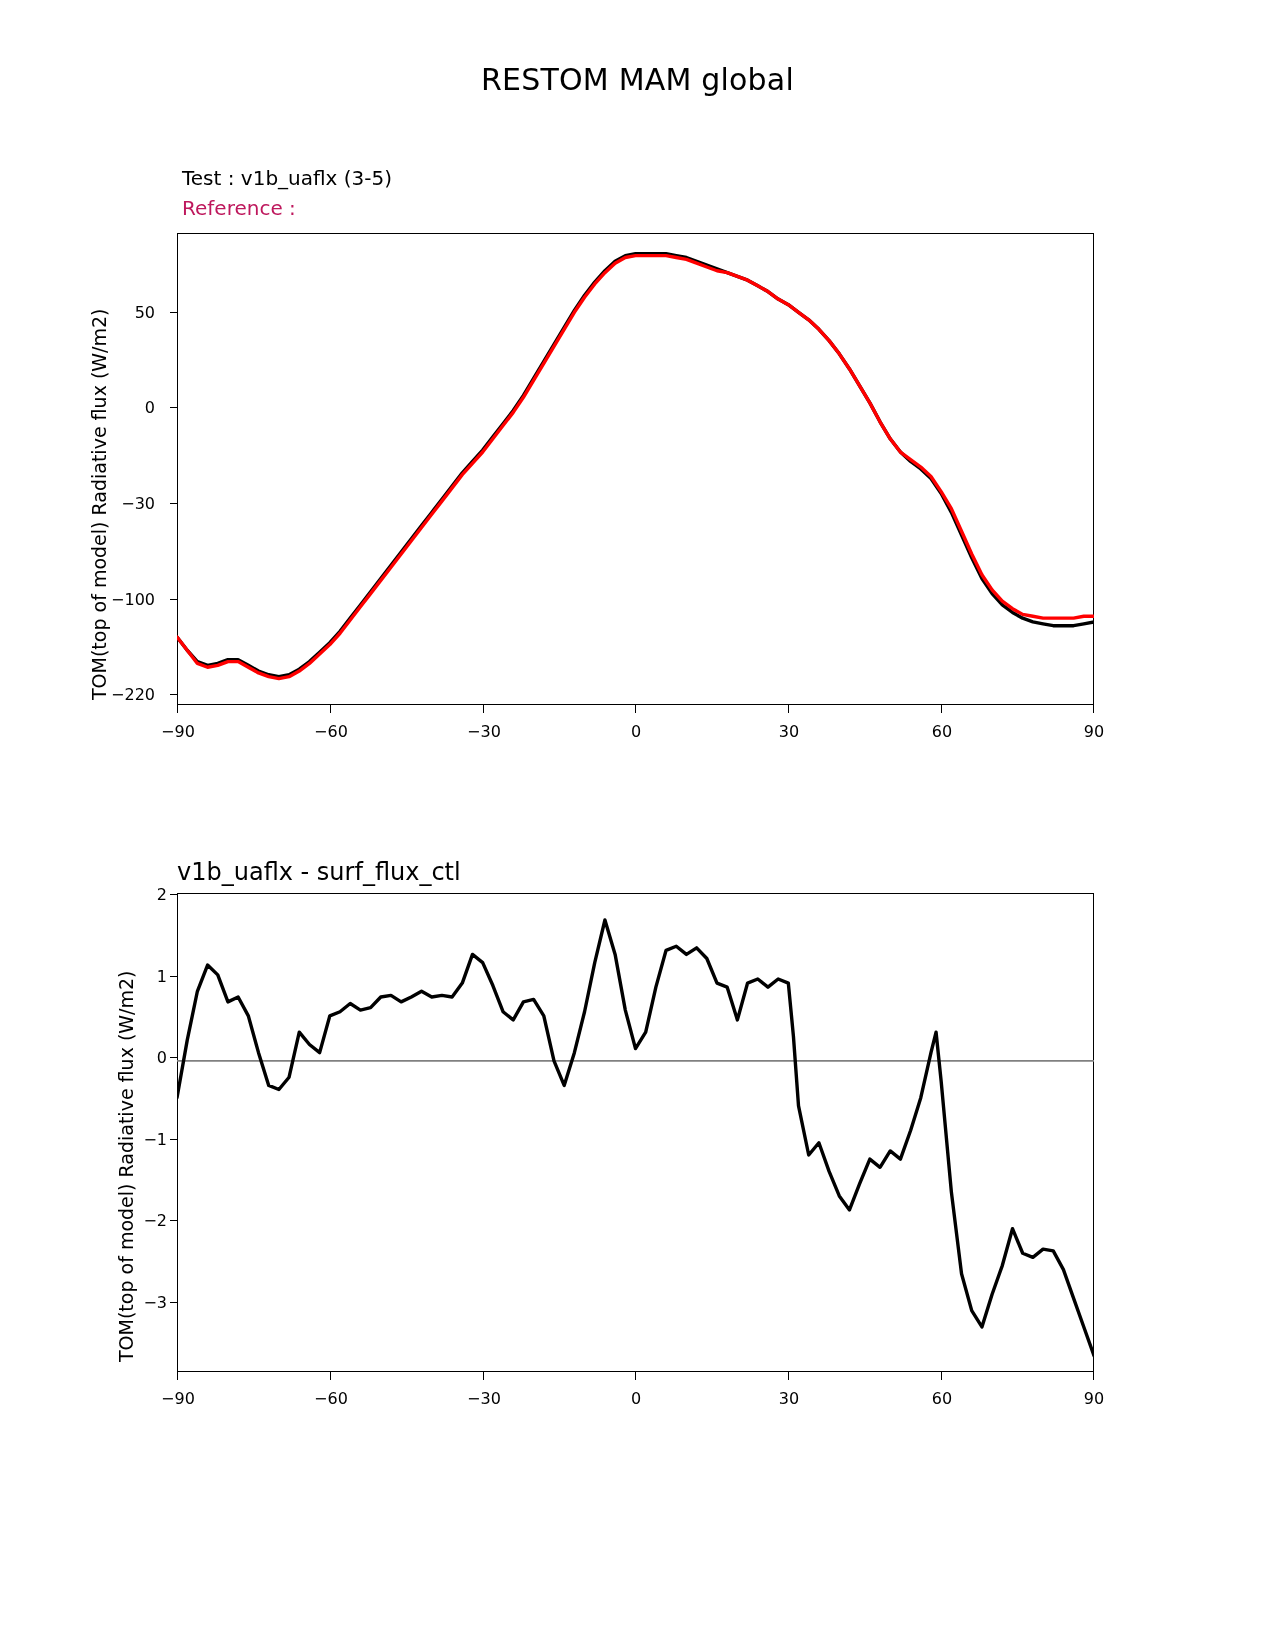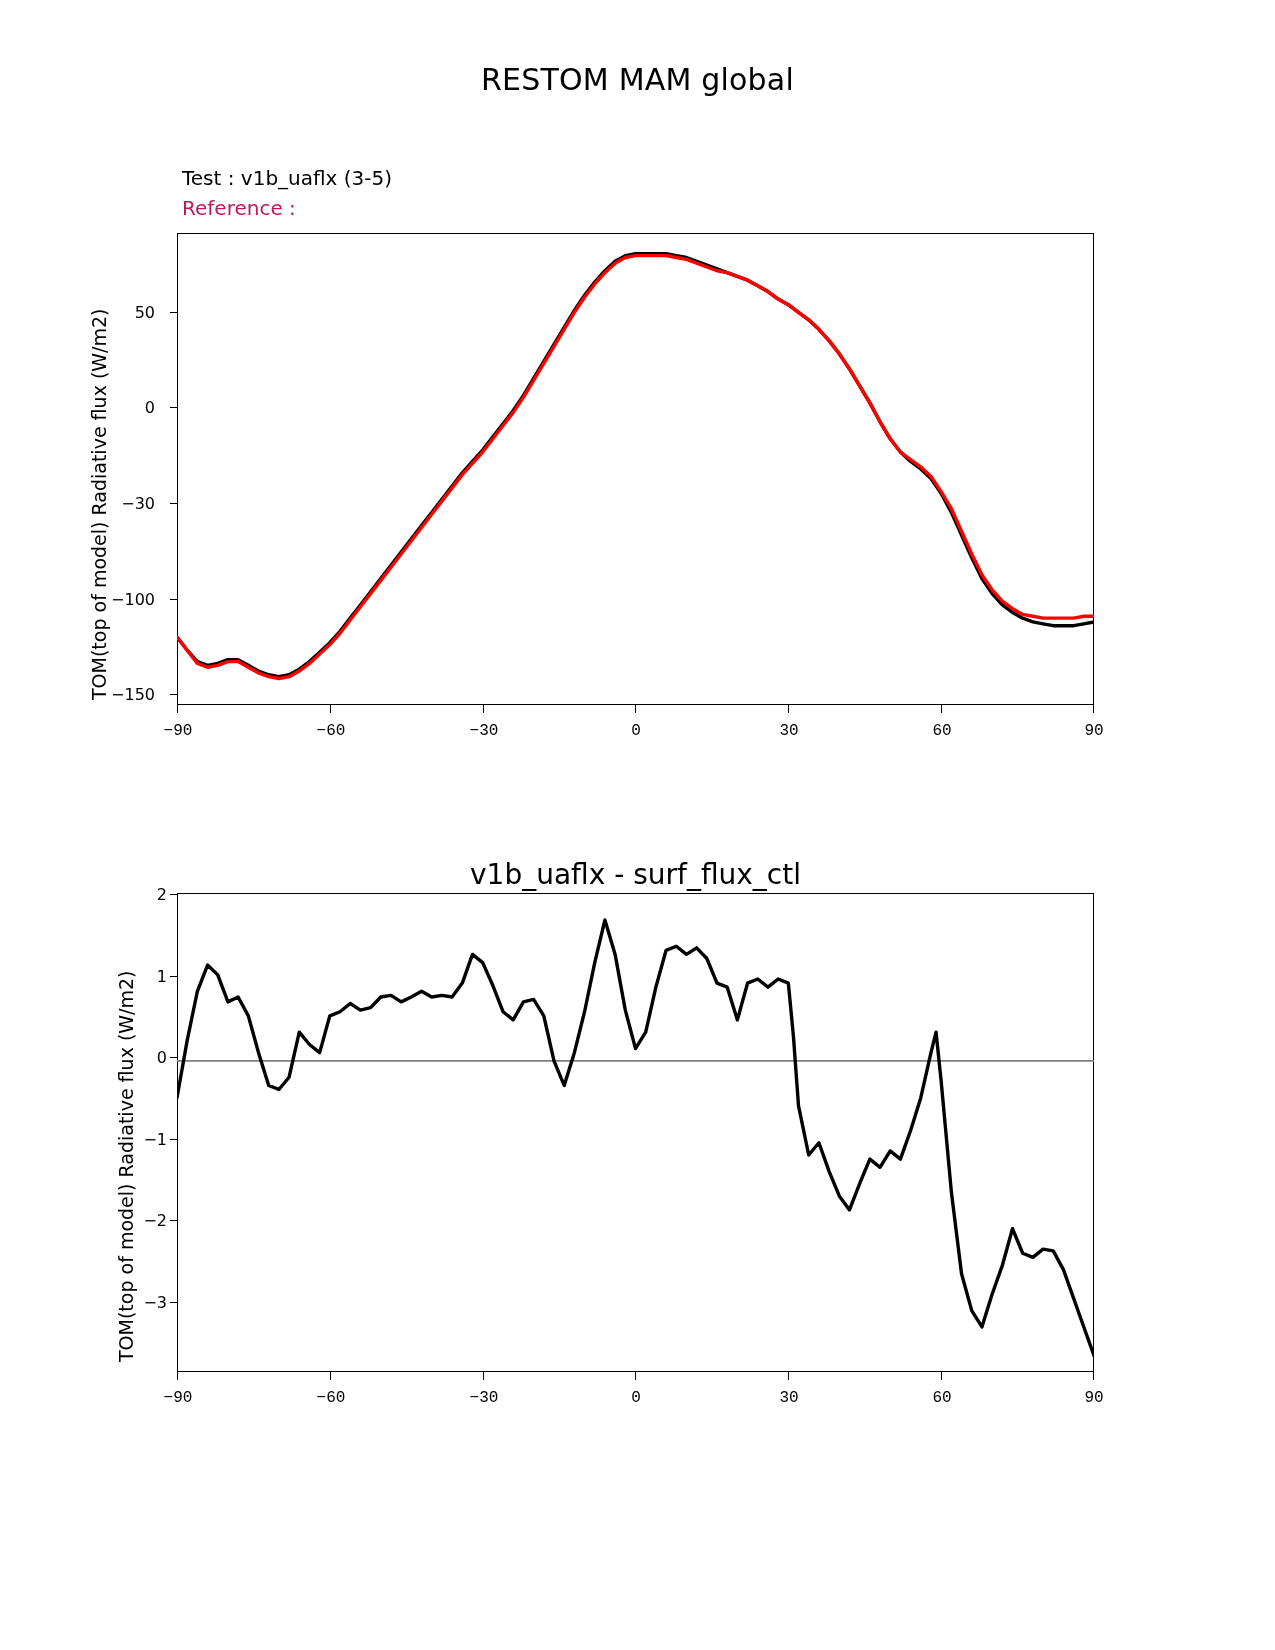--- a/index.html
+++ b/index.html
@@ -72,33 +72,32 @@
     font-size: 16px;
     white-space: nowrap;
   }
   .ytick {
     text-align: right;
     transform: translateY(-50%);
   }
   .xtick {
     text-align: center;
     transform: translateX(-50%);
-    font-family: Liberation Mono, monospace;
   }
   .ylabel {
     position: absolute;
     font-size: 19px;
     white-space: nowrap;
     transform-origin: 0 0;
     transform: rotate(-90deg);
   }
   .subtitle {
     position: absolute;
-    font-size: 28px;
-    text-align: center;
+    font-size: 24px;
+    text-align: left;
     white-space: nowrap;
   }
 
   
   .tickmark {
     position: absolute;
     background: #000000;
   }
 
   
@@ -123,21 +122,21 @@
       <div class="legend-test">Test : v1b_uaflx (3-5)</div>
       <div class="legend-ref">Reference :</div>
     </div>
 
     <div class="ylabel" style="left:88px; top:700px;">TOM(top of model) Radiative flux (W/m2)</div>
 
     <div class="tick ytick" style="left:90px; top:312px; width:65px;">50</div>
     <div class="tick ytick" style="left:90px; top:407px; width:65px;">0</div>
     <div class="tick ytick" style="left:90px; top:503px; width:65px;">−30</div>
     <div class="tick ytick" style="left:90px; top:599px; width:65px;">−100</div>
-    <div class="tick ytick" style="left:90px; top:694px; width:65px;">−150</div>
+    <div class="tick ytick" style="left:90px; top:694px; width:65px;">−220</div>
 
     <div class="tickmark" style="left:170px; top:312px; width:8px; height:1.4px;"></div>
     <div class="tickmark" style="left:170px; top:407px; width:8px; height:1.4px;"></div>
     <div class="tickmark" style="left:170px; top:503px; width:8px; height:1.4px;"></div>
     <div class="tickmark" style="left:170px; top:599px; width:8px; height:1.4px;"></div>
     <div class="tickmark" style="left:170px; top:694px; width:8px; height:1.4px;"></div>
 
     <div class="tickmark" style="left:177px; top:705px; width:1.4px; height:8px;"></div>
     <div class="tickmark" style="left:330px; top:705px; width:1.4px; height:8px;"></div>
     <div class="tickmark" style="left:483px; top:705px; width:1.4px; height:8px;"></div>

